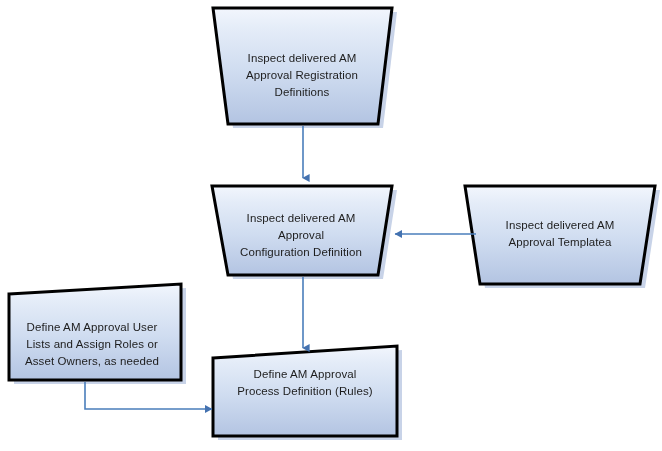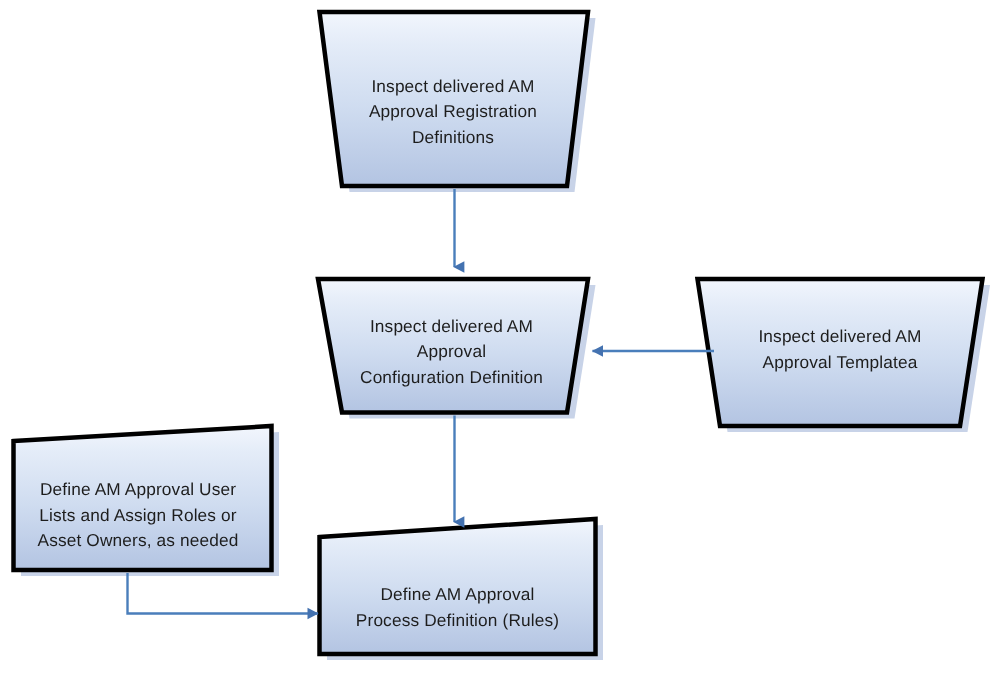--- a/index.html
+++ b/index.html
@@ -110,18 +110,18 @@
     <span>Inspect delivered AM
 Approval  Templatea</span>
   </div>
 
   <div class="node-label" style="left:10px; top:310px; width:164px; height:58px;">
     <span>Define AM Approval User
 Lists and Assign Roles or
 Asset Owners, as needed</span>
   </div>
 
-  <div class="node-label" style="left:216px; top:381px; width:178px; height:40px;">
+  <div class="node-label" style="left:216px; top:358px; width:178px; height:40px;">
     <span>Define AM Approval
 Process Definition (Rules)</span>
   </div>
 
 </div>
 
 </body></html>

